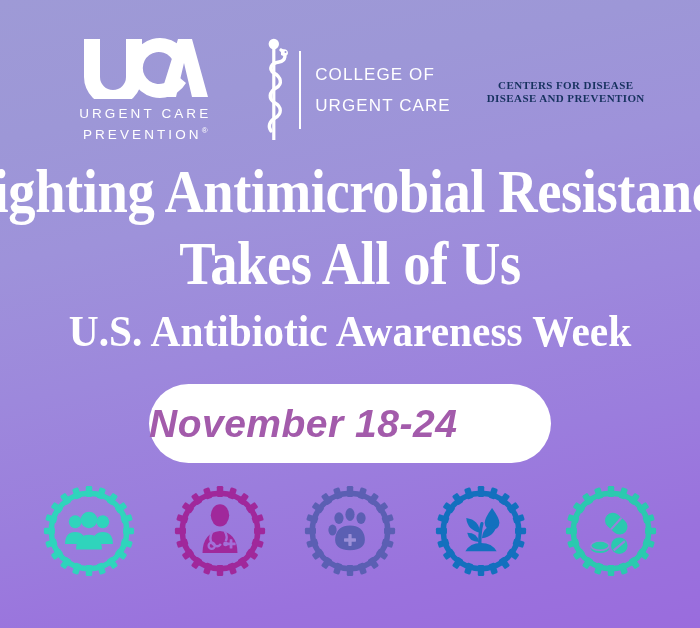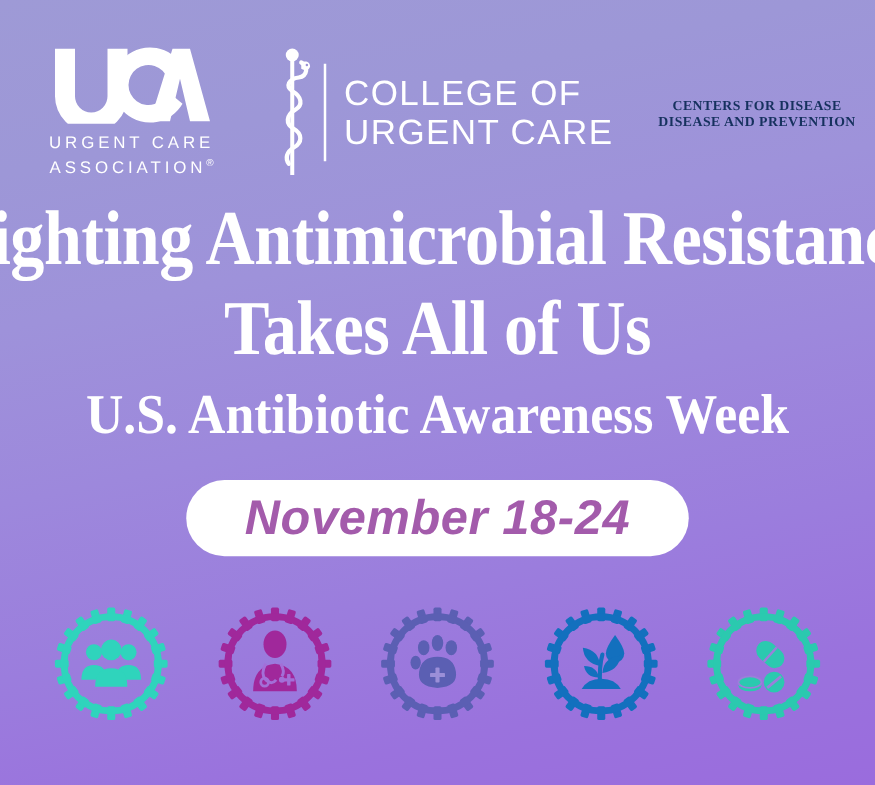--- a/index.html
+++ b/index.html
@@ -82,21 +82,21 @@
     display: block;
   }
   .cucm-divider {
     width: 2px;
     height: 78px;
     background: #ffffff;
     margin: 0 14px 0 8px;
   }
   .cucm-text {
     color: #ffffff;
-    font-size: 28px;
+    font-size: 17px;
     line-height: 31px;
     letter-spacing: 1.1px;
     font-family: "Liberation Sans", sans-serif;
     white-space: nowrap;
   }
 
   
   .cdc-logo {
     display: flex;
     flex-direction: row;
@@ -178,26 +178,26 @@
   }
   .subhead span { display: block; transform: scaleX(0.92); }
 
   
   .date-pill {
     position: absolute;
     top: 384px;
     left: 50%;
     transform: translateX(-50%);
     width: 402px;
-    height: 61px;
+    height: 79px;
     background: #ffffff;
     border-radius: 40px;
     display: flex;
     align-items: center;
-    justify-content: center;
+    justify-content: flex-start;
   }
   .date-pill-text {
     color: #a35bab;
     font-family: "Liberation Sans", sans-serif;
     font-style: italic;
     font-weight: bold;
     font-size: 39px;
     letter-spacing: 0.5px;
     white-space: nowrap;
   }
@@ -233,21 +233,21 @@
       <svg class="uca-mark" viewBox="0 0 126 62">
 
         <path d="M2 2 H18 V40 A13 13 0 0 0 44 40 V2 H60 V40 A29 29 0 0 1 2 40 Z" fill="#ffffff"></path>
 
         <path d="M104 16 A30 30 0 1 0 104 46 L92 36 A16 16 0 1 1 92 26 Z" fill="#ffffff"></path>
 
         <path d="M96 2 H110 L126 60 H110 L102 26 L94 60 H78 Z" fill="#ffffff"></path>
       </svg>
       <div class="uca-sub">
         <div>URGENT CARE</div>
-        <div><span>ASSOCIATION</span><span class="reg">®</span></div>
+        <div><span>PREVENTION</span><span class="reg">®</span></div>
       </div>
     </div>
 
     <div class="cucm-logo">
       <svg class="cucm-rod" viewBox="0 0 34 104">
 
         <rect x="15.2" y="6" width="3.2" height="96" fill="#ffffff"></rect>
 
         <circle cx="16.8" cy="6" r="5.2" fill="#ffffff"></circle>
 

